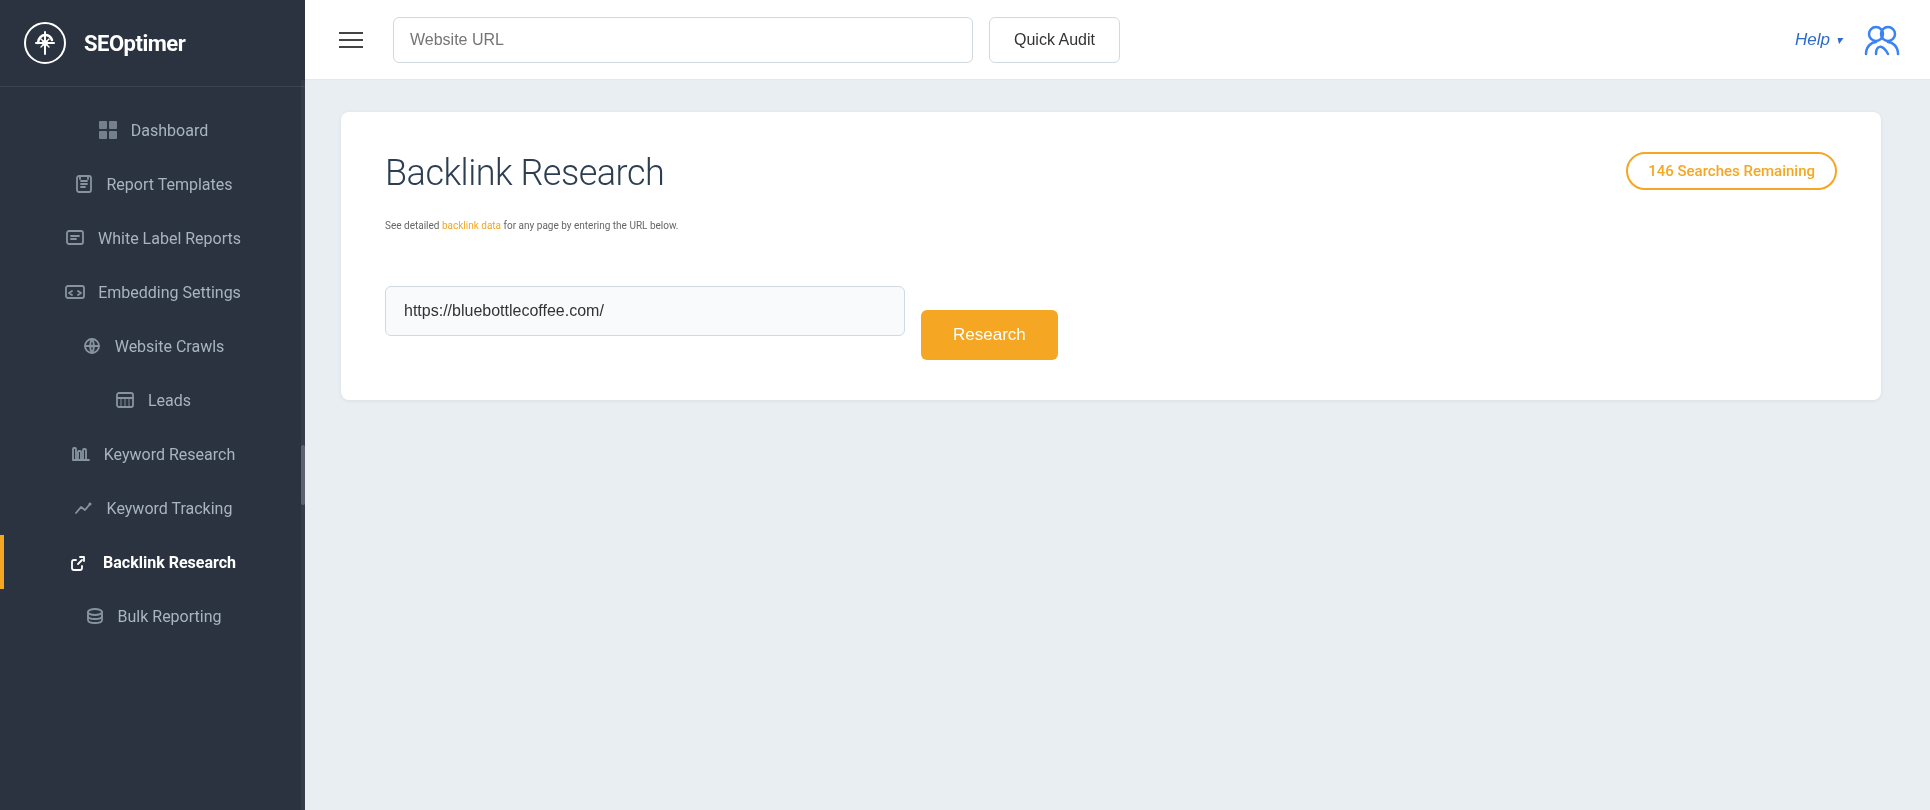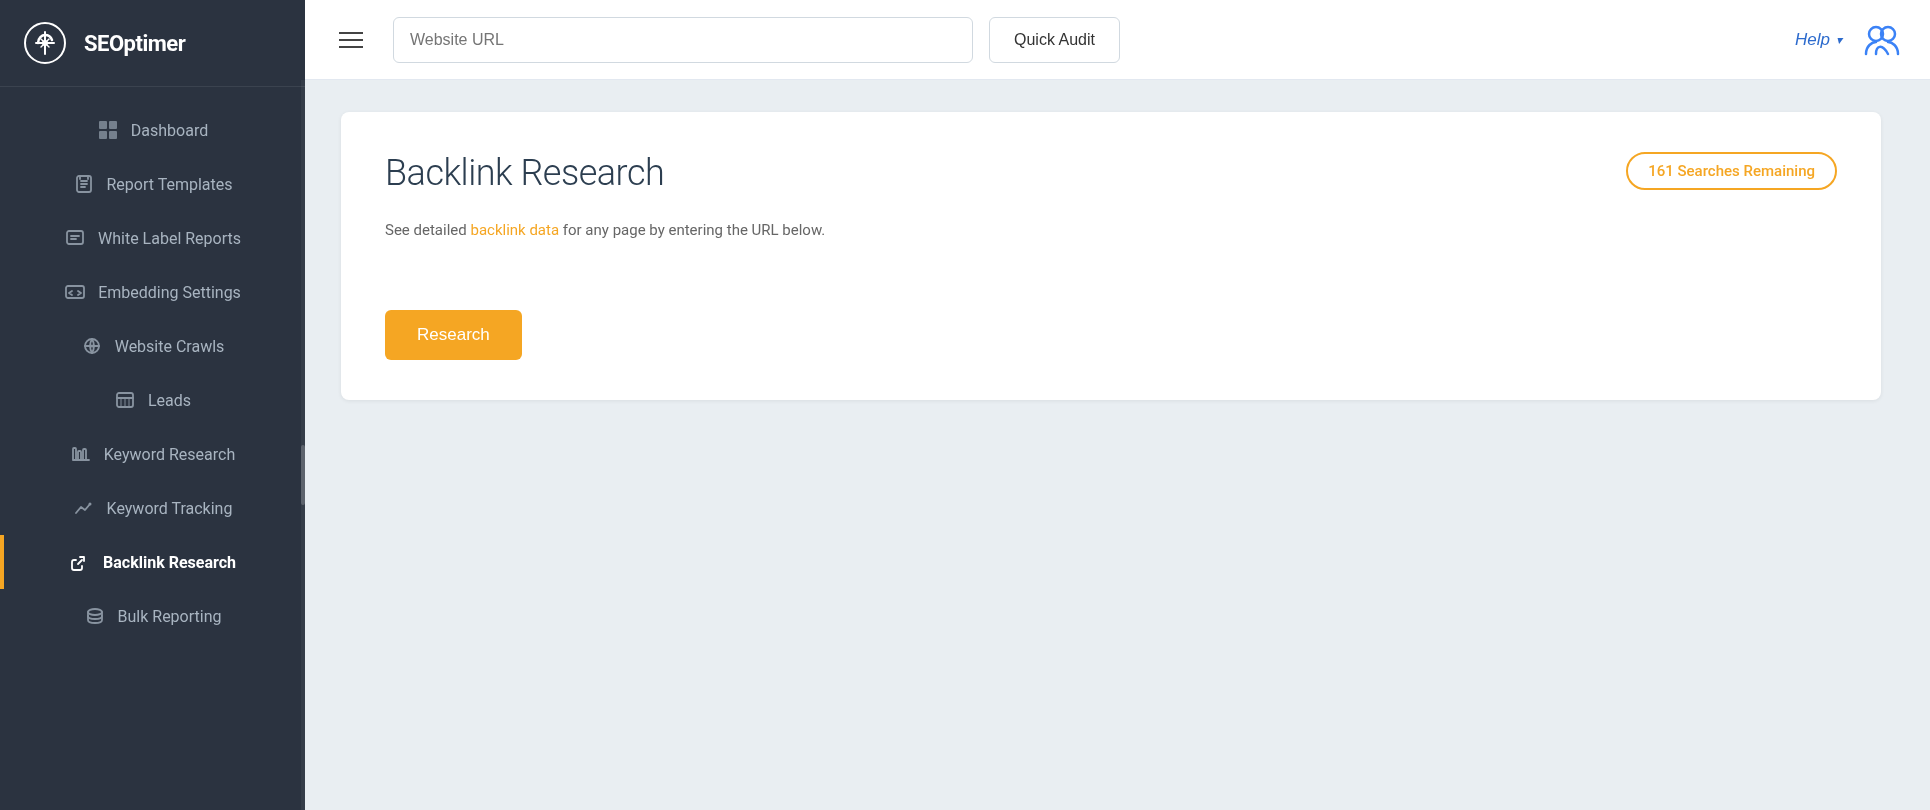--- a/index.html
+++ b/index.html
@@ -219,23 +219,23 @@
     .searches-badge {
       border: 2px solid #f5a623;
       border-radius: 50px;
       padding: 8px 20px;
       font-size: 15px;
       color: #f5a623;
       font-weight: 500;
       white-space: nowrap;
     }
     .card-desc {
-      font-size: 15px;
+      font-size: 10px;
       color: #666;
-      margin-bottom: 20px;
+      margin-bottom: 28px;
       line-height: 1.6;
     }
     .card-desc a {
       color: #f5a623;
       text-decoration: none;
     }
     .search-row {
       display: flex;
       align-items: center;
       gap: 16px;
@@ -425,23 +425,24 @@
         <path d="M36 34 C36 26 30 22 26 22" stroke="#3b82f6" stroke-width="2.5" stroke-linecap="round" fill="none"></path>
         <path d="M14 34 C14 26 20 23 26 34" stroke="#3b82f6" stroke-width="2.5" stroke-linecap="round" fill="none"></path>
       </svg>
     </div>
   </header>
 
   <div class="page-content">
     <div class="card">
       <div class="card-header">
         <h1 class="page-title">Backlink Research</h1>
-        <div class="searches-badge">161 Searches Remaining</div>
+        <div class="searches-badge">146 Searches Remaining</div>
       </div>
       <p class="card-desc">
         <span>See detailed </span><a href="#">backlink data</a><span> for any page by entering the URL below.</span>
       </p>
       <div class="search-row">
+        <input type="text" class="research-input" value="https://bluebottlecoffee.com/" style="">
         <button class="research-btn">Research</button>
       </div>
     </div>
   </div>
 </div>
 
 </body></html>

